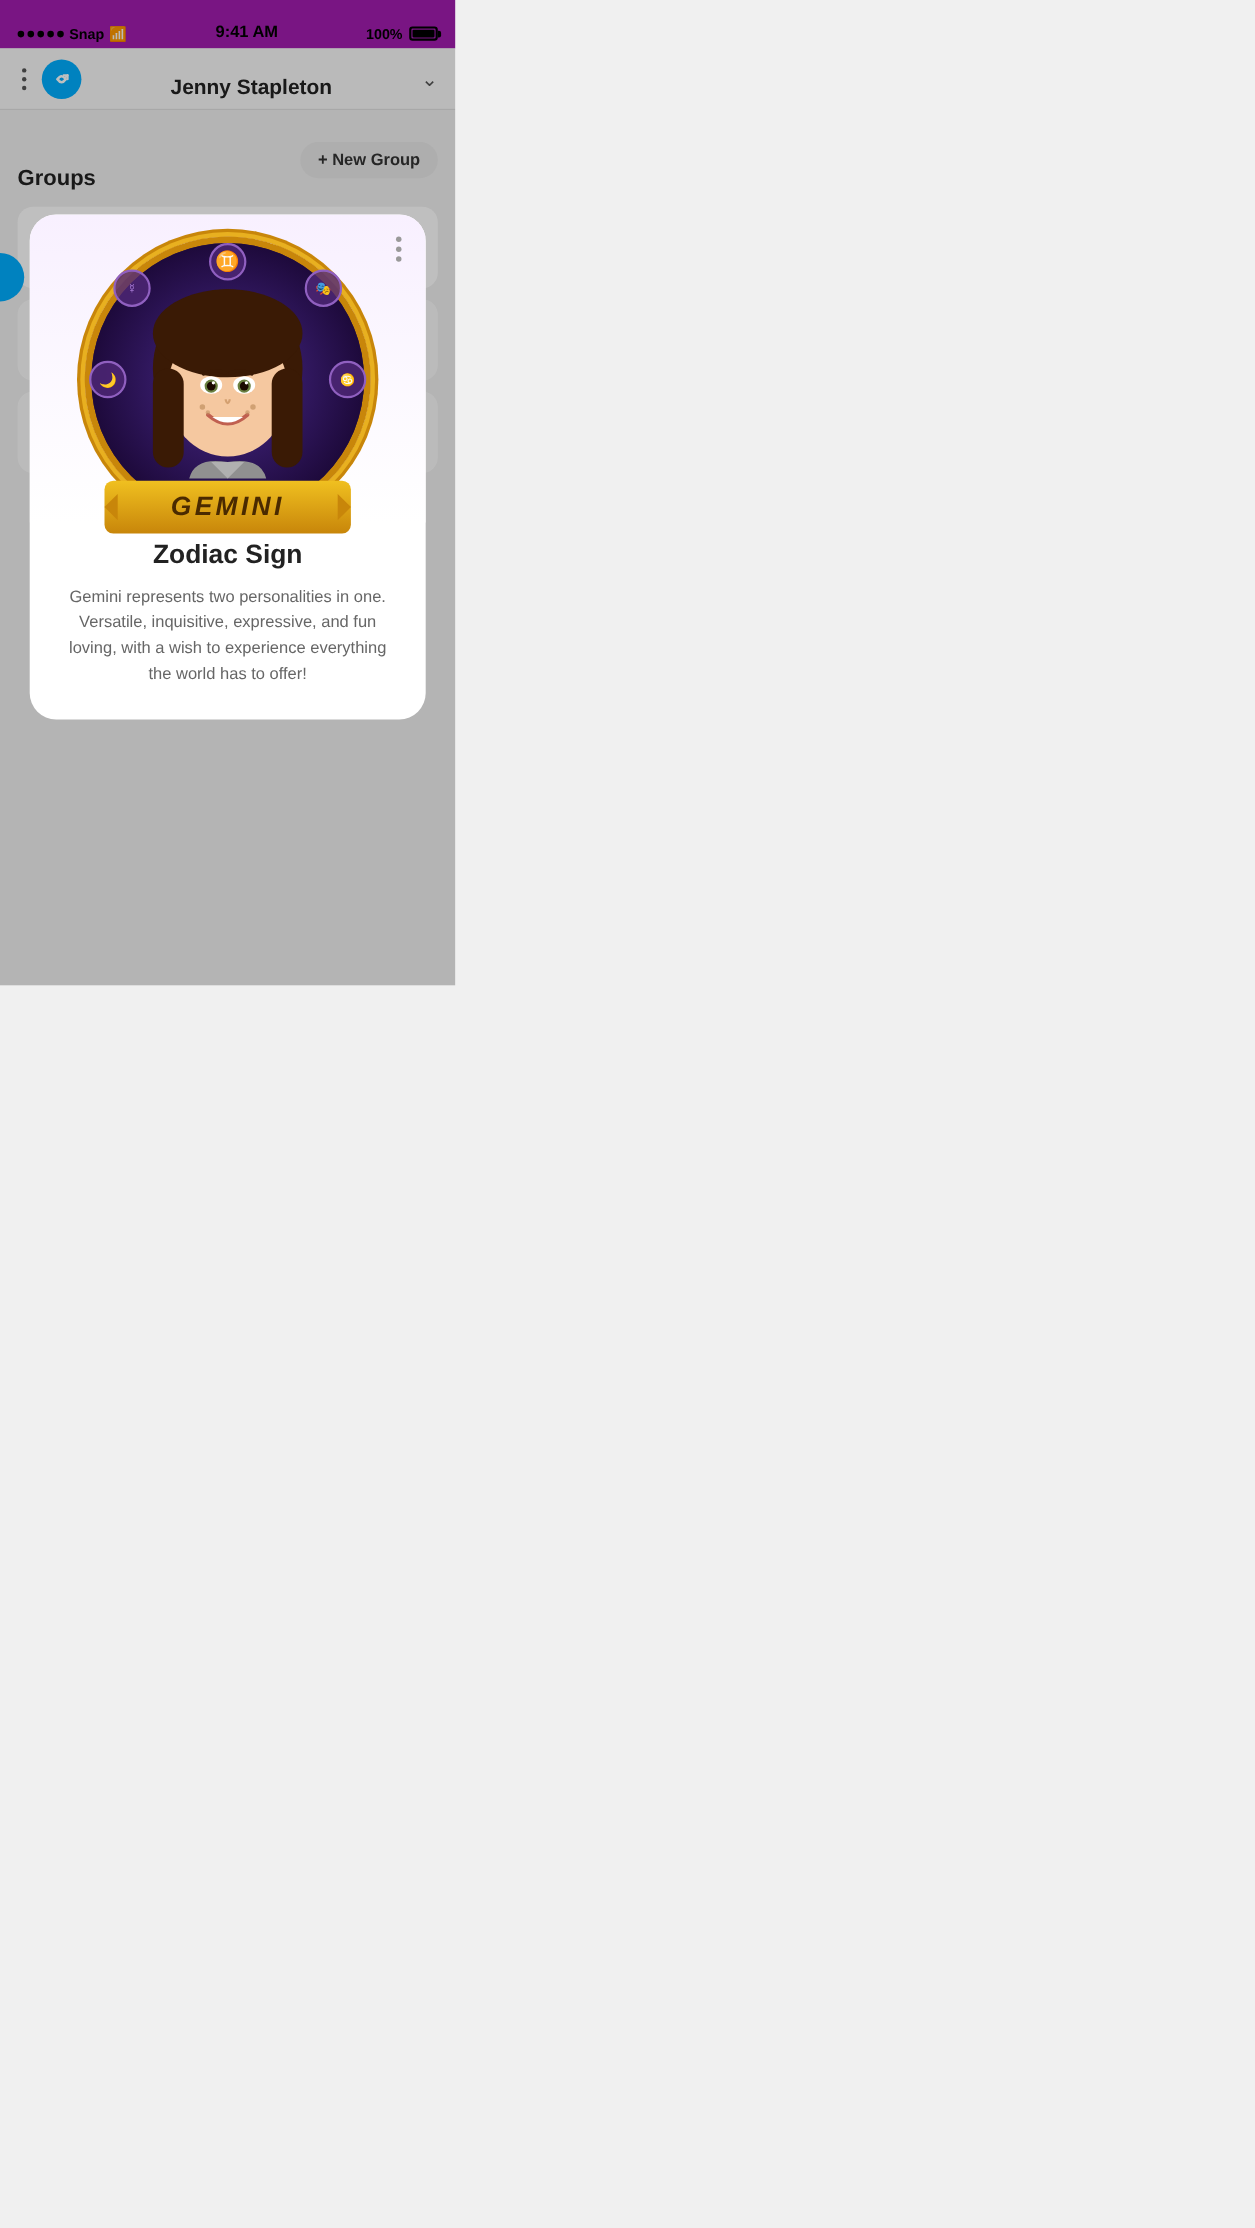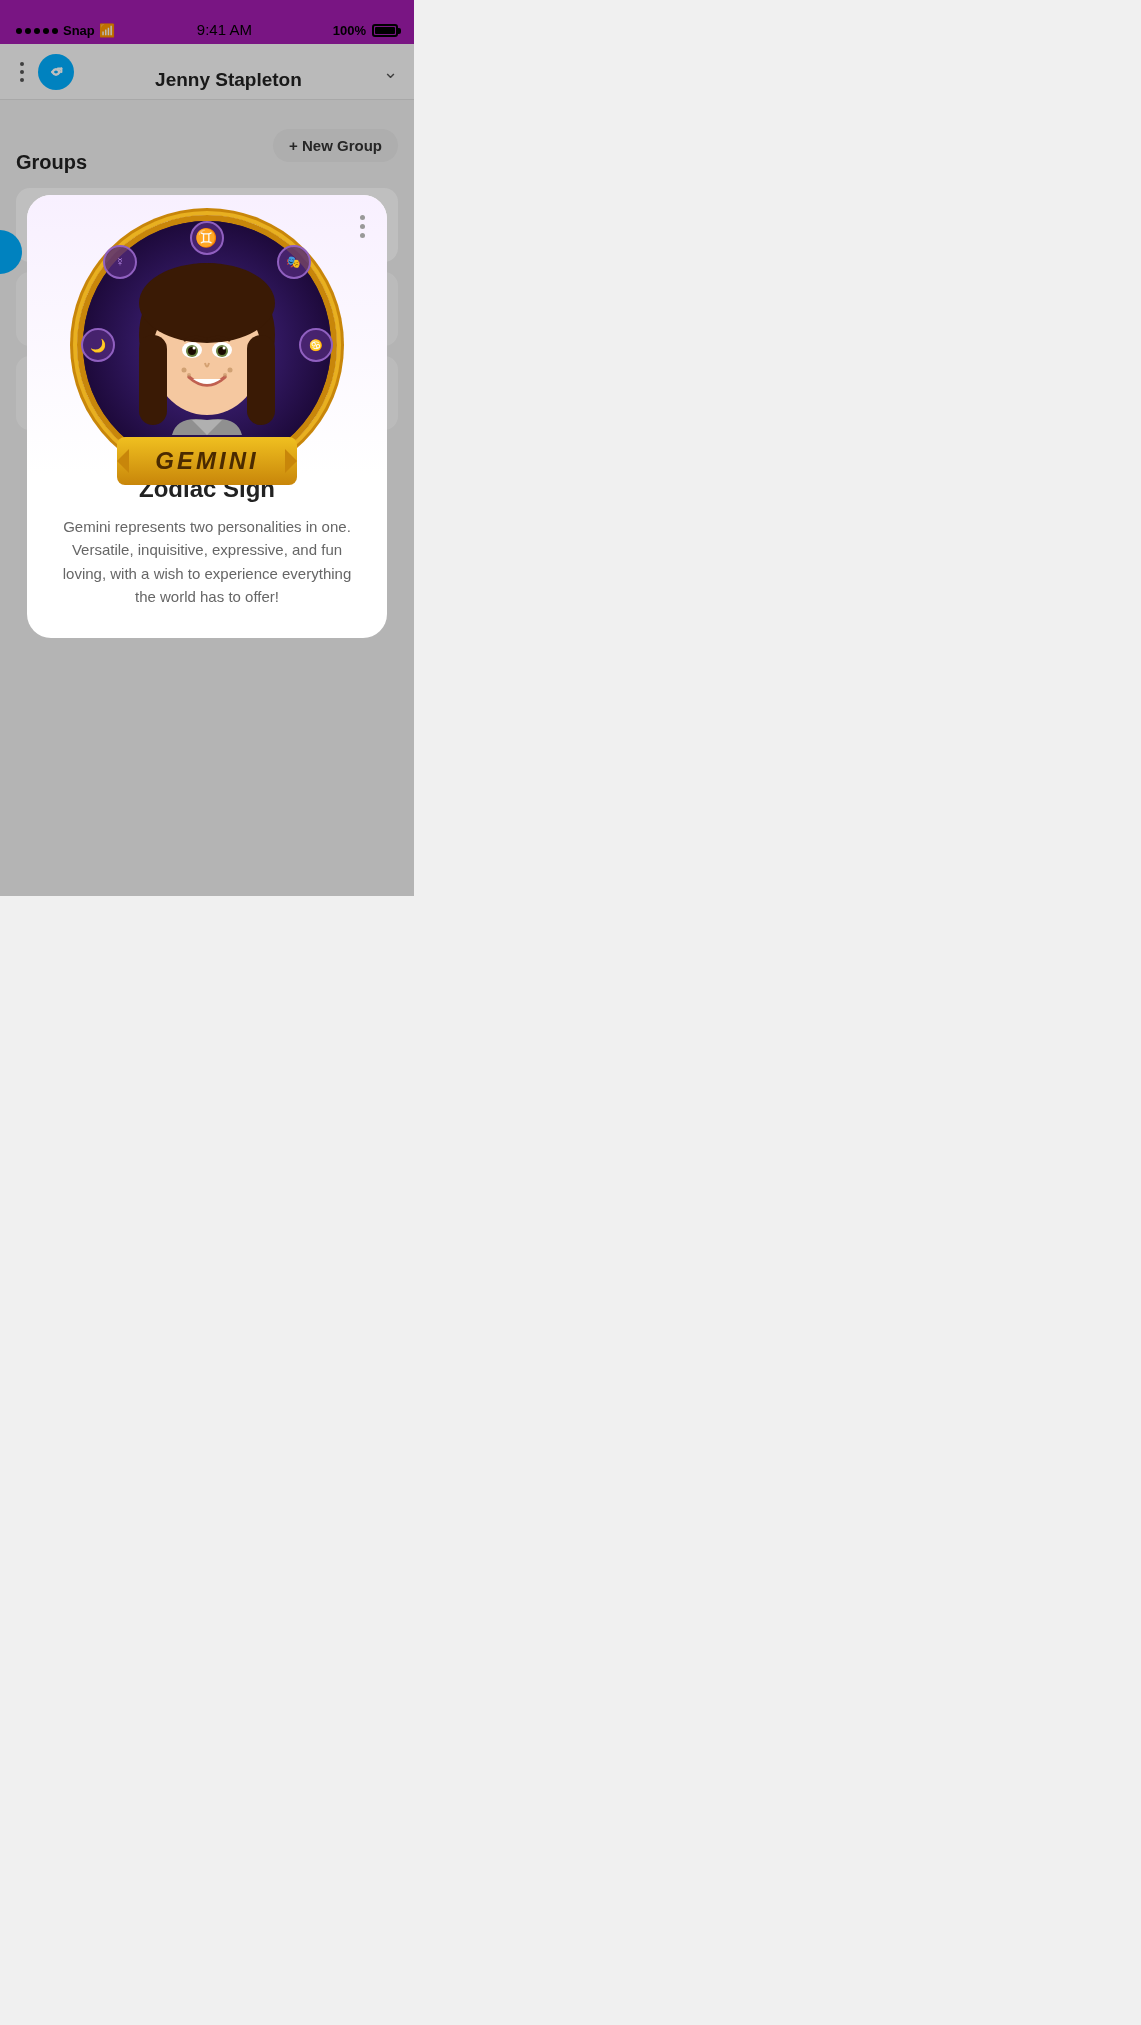--- a/index.html
+++ b/index.html
@@ -31,21 +31,21 @@
       font-weight: 600;
     }
     .signal-dots {
       display: flex; gap: 3px; align-items: center;
     }
     .dot {
       width: 6px; height: 6px; background: #000; border-radius: 50%;
     }
     .status-center {
       font-size: 15px;
-      font-weight: 400;
+      font-weight: 700;
     }
     .status-right {
       display: flex;
       align-items: center;
       gap: 6px;
       font-size: 13px;
       font-weight: 600;
     }
     .battery-icon {
       width: 26px;
@@ -308,21 +308,21 @@
 
     
     .sym-top { top: 6px; left: 50%; transform: translateX(-50%); }
     .sym-tl { top: 30px; left: 26px; }
     .sym-tr { top: 30px; right: 26px; }
     .sym-l { top: 50%; left: 4px; transform: translateY(-50%); }
     .sym-r { top: 50%; right: 4px; transform: translateY(-50%); }
 
     
     .gemini-banner {
-      width: 180px;
+      width: 224px;
       position: absolute;
       bottom: -10px;
       left: 50%;
       transform: translateX(-50%);
       z-index: 10;
       border-radius: 16px;
     }
 
     .banner-shape {
       background: linear-gradient(180deg, #f0c020 0%, #c8860a 100%);
@@ -352,20 +352,21 @@
       letter-spacing: 3px;
       font-style: italic;
     }
 
     
     .modal-title {
       text-align: center;
       font-size: 24px;
       font-weight: 700;
       color: #222;
+      margin-top: 16px;
       padding: 0 20px;
     }
     .modal-description {
       text-align: center;
       font-size: 15px;
       color: #666;
       line-height: 1.55;
       margin-top: 12px;
       padding: 0 28px;
     }

